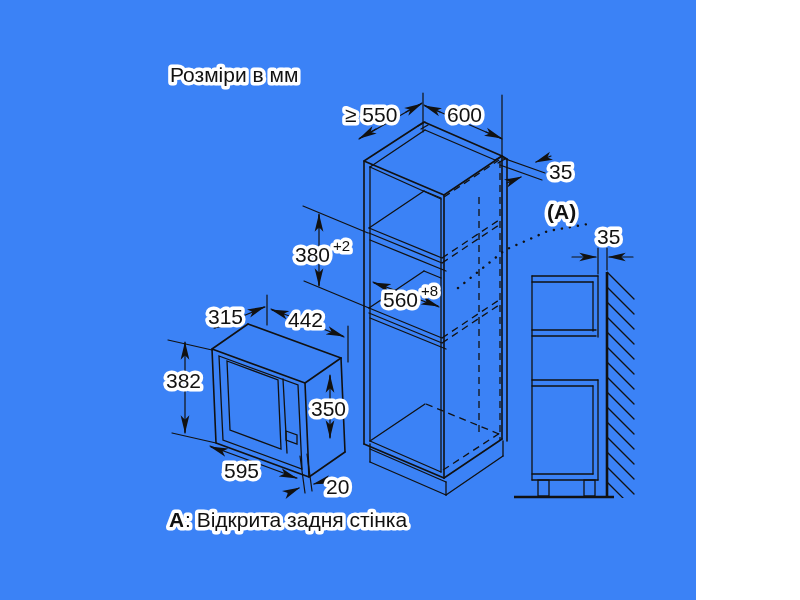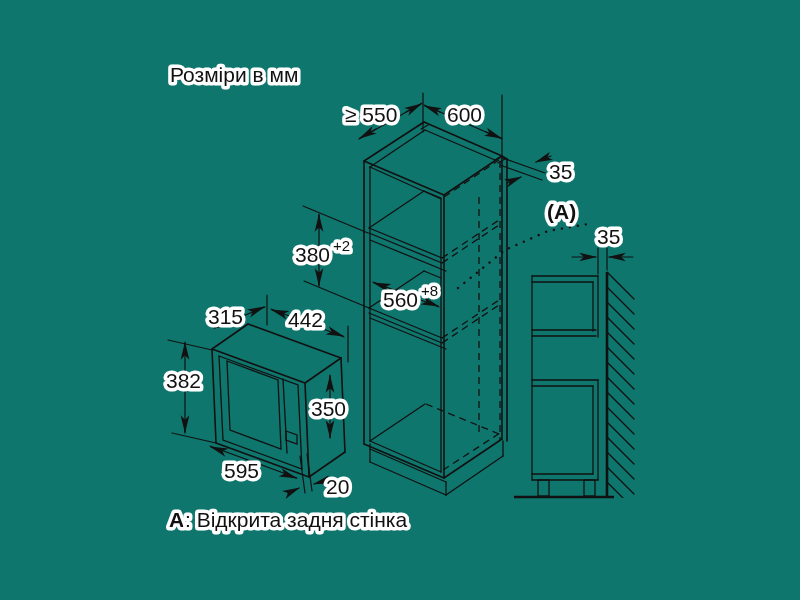--- a/index.html
+++ b/index.html
@@ -1,16 +1,16 @@
 <!DOCTYPE html>
 <html><head>
 <meta charset="utf-8">
 <style>
   html,body{margin:0;padding:0;background:#ffffff;}
-  .stage{position:relative;width:800px;height:600px;background:#0f766e;overflow:hidden;
+  .stage{position:relative;width:696px;height:600px;background:#3b82f6;overflow:hidden;
          font-family:"Liberation Sans",sans-serif;}
   svg{display:block;}
   
   .ln   {stroke:#111;stroke-width:1.6;fill:none;stroke-linecap:round;stroke-linejoin:round;}
   .thin {stroke:#111;stroke-width:1.3;fill:none;stroke-linecap:round;}
   .dash {stroke:#111;stroke-width:1.3;fill:none;stroke-dasharray:7 5;stroke-linecap:butt;}
   .dim  {stroke:#111;stroke-width:1.2;fill:none;stroke-linecap:round;}
   .thick{stroke:#111;stroke-width:2.6;fill:none;}
   .dots {stroke:#111;stroke-width:2.4;fill:none;stroke-dasharray:0.1 8;stroke-linecap:round;}
   text{font-family:"Liberation Sans",sans-serif;font-size:21px;fill:#111;

